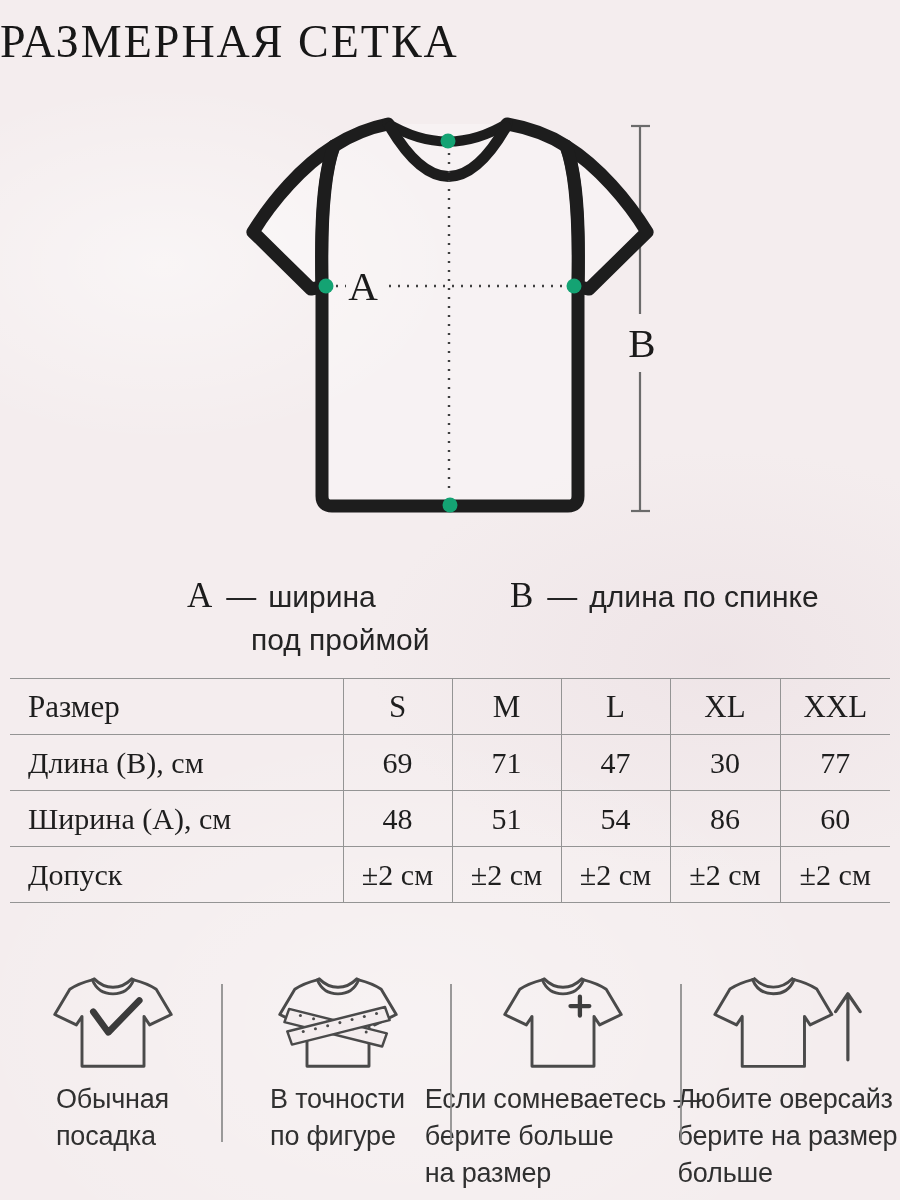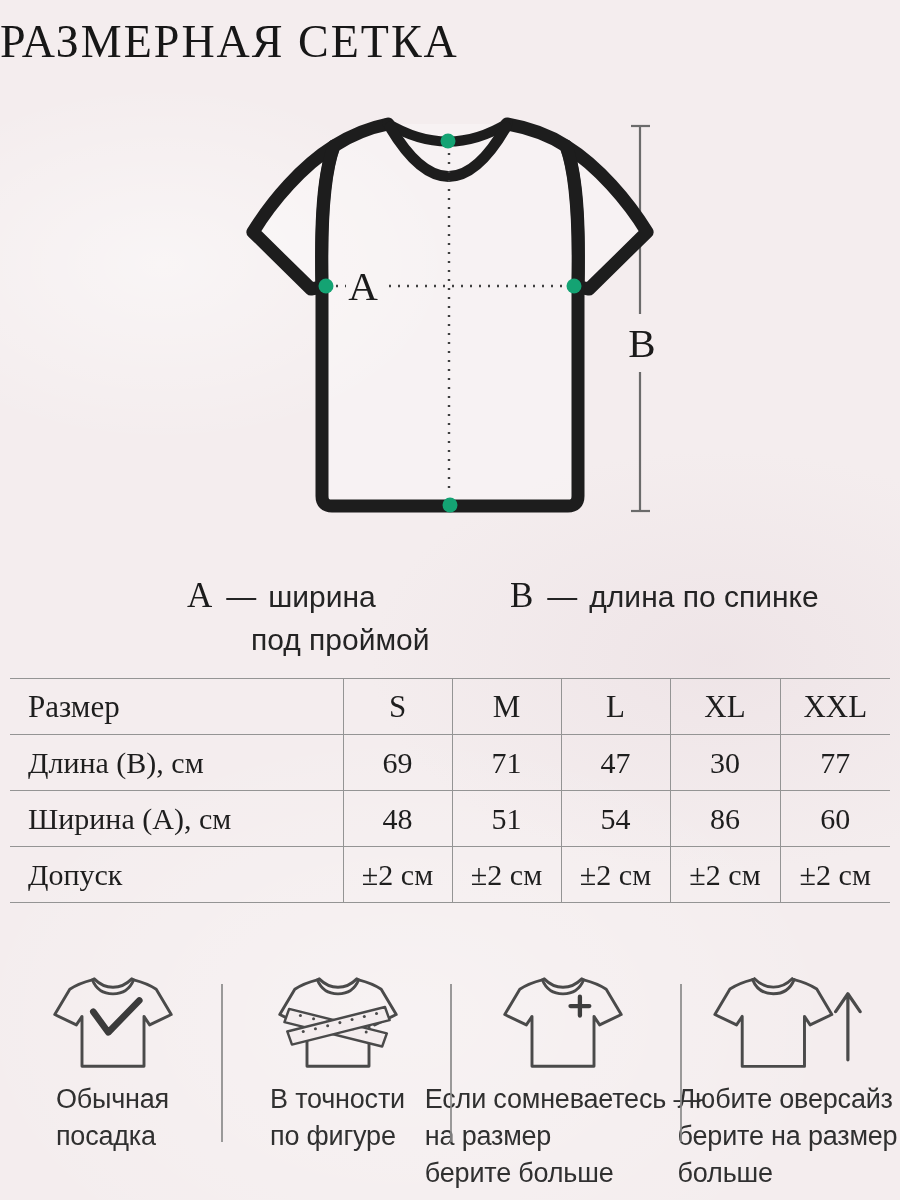--- a/index.html
+++ b/index.html
@@ -199,22 +199,22 @@
       <div class="icon-wrap">
         <svg width="124" height="100" viewBox="0 0 132 106">
           <path class="tee" d="M 44,7 C 36,9 26,13 20,17 L 4,44 L 27,55 L 33,46 L 33,99 L 99,99 L 99,46 L 105,55 L 128,44 L 112,17 C 106,13 96,9 88,7"></path>
           <path class="tee" d="M 44,7 C 48,17 56,22 66,22 C 76,22 84,17 88,7"></path>
           <path class="tee" d="M 46,6 C 52,12 58,15 66,15 C 74,15 80,12 86,6"></path>
           <path d="M 84,25 L 84,45 M 74,35 L 94,35" fill="none" stroke="#3e3e3e" stroke-width="4.6" stroke-linecap="round"></path>
         </svg>
       </div>
       <div class="caption">
         <div>Если сомневаетесь —</div>
+        <div>берите больше</div>
         <div>на размер</div>
-        <div>берите больше</div>
       </div>
     </div>
 
     <div class="fcell">
       <div class="icon-wrap">
         <svg width="153" height="100" viewBox="0 0 162 106">
           <path class="tee" d="M 44,7 C 36,9 26,13 20,17 L 4,44 L 27,55 L 33,46 L 33,99 L 99,99 L 99,46 L 105,55 L 128,44 L 112,17 C 106,13 96,9 88,7"></path>
           <path class="tee" d="M 44,7 C 48,17 56,22 66,22 C 76,22 84,17 88,7"></path>
           <path class="tee" d="M 46,6 C 52,12 58,15 66,15 C 74,15 80,12 86,6"></path>
           <path d="M 145,92 L 145,24 M 132,41 L 145,22 L 158,41" fill="none" stroke="#4a4a4a" stroke-width="3.4" stroke-linecap="round" stroke-linejoin="round"></path>

